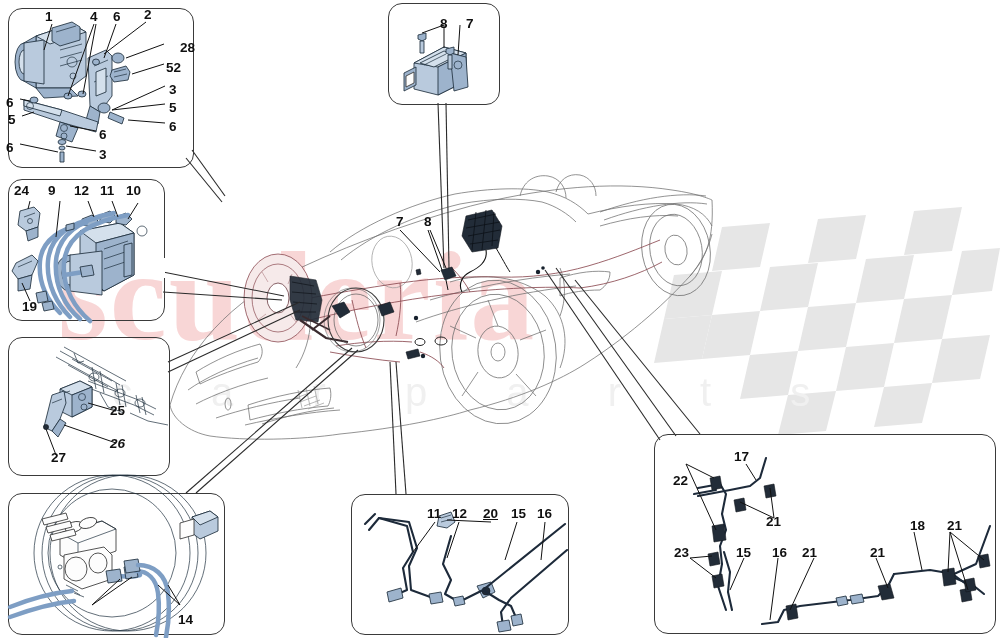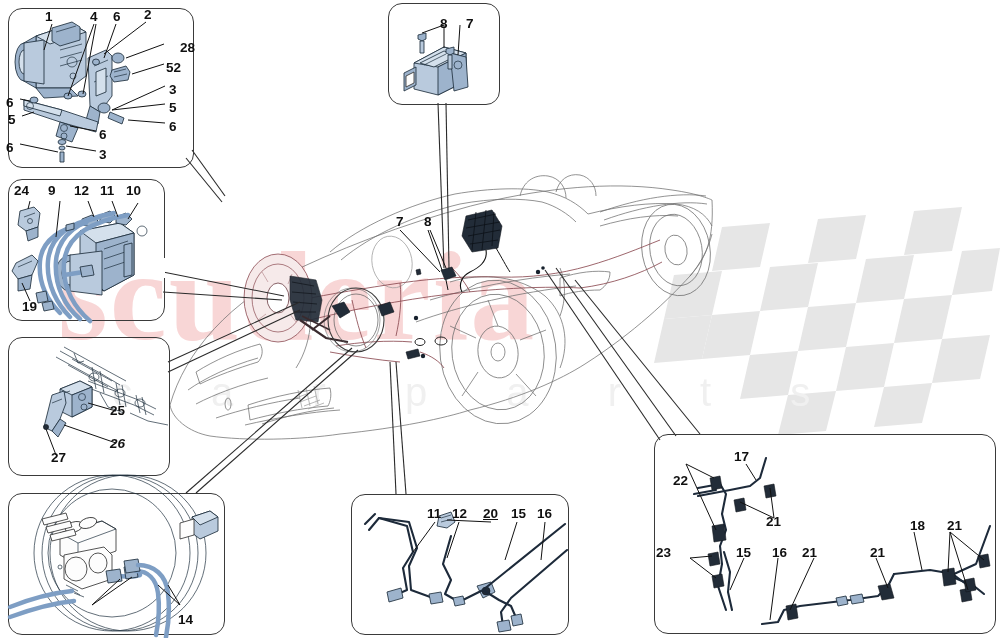--- a/index.html
+++ b/index.html
@@ -615,21 +615,21 @@
       <path d="M222,124 L234,154"></path>
       <path d="M260,98 L268,136"></path>
       <path d="M296,98 L294,138"></path>
       <path d="M296,98 L330,126"></path>
       <path d="M296,98 L314,156"></path>
     </g>
   </svg>
   <div class="num" style="left:673px;top:450px;margin-top:24px;">22</div>
   <div class="num" style="left:734px;top:450px;">17</div>
   <div class="num" style="left:766px;top:515px;">21</div>
-  <div class="num" style="left:656px;top:546px;">23</div>
+  <div class="num" style="left:674px;top:546px;">23</div>
   <div class="num" style="left:736px;top:546px;">15</div>
   <div class="num" style="left:772px;top:546px;">16</div>
   <div class="num" style="left:802px;top:546px;">21</div>
   <div class="num" style="left:870px;top:546px;">21</div>
   <div class="num" style="left:910px;top:519px;">18</div>
   <div class="num" style="left:947px;top:519px;">21</div>
 
   <div class="num" style="left:396px;top:215px;">7</div>
   <div class="num" style="left:424px;top:215px;">8</div>
   <svg width="1000" height="638">

